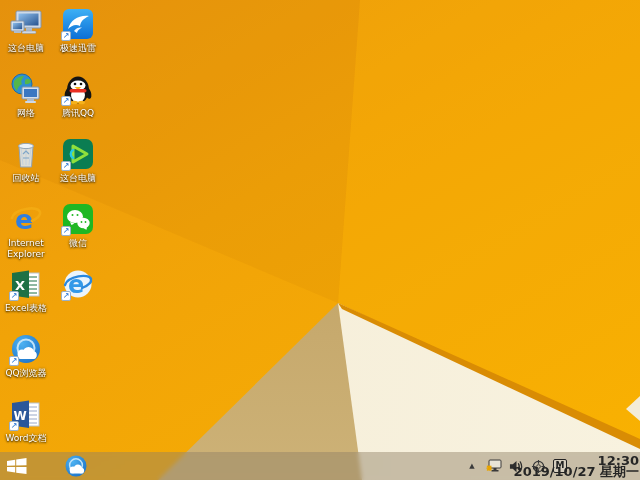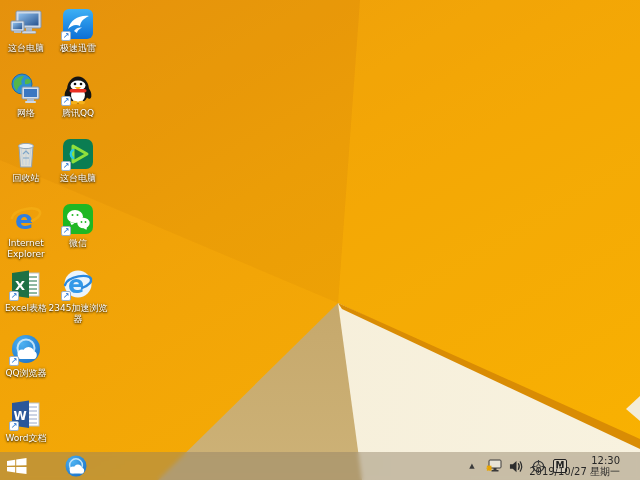--- a/index.html
+++ b/index.html
@@ -37,22 +37,22 @@
   .taskbar { position:absolute; left:0; top:452px; width:640px; height:28px;
              background:rgba(143,128,102,0.46); backdrop-filter:blur(2px);
              display:flex; align-items:center; }
   .startbtn { width:34px; height:28px; display:flex; align-items:center; justify-content:center; }
   .tb-app { width:40px; height:28px; margin-left:22px; display:flex; align-items:center; justify-content:center; }
   .tray { position:absolute; right:72px; top:0; height:28px; display:flex; align-items:center; gap:6px; }
   .trayicon { width:16px; height:16px; display:flex; align-items:center; justify-content:center; }
   .chev { font-size:7px; color:#3b3b3b; }
   .imebox { width:14px; height:14px; border:1.5px solid #222; border-radius:2px;
             font-size:9px; font-weight:bold; color:#222; line-height:11px; text-align:center; background:rgba(255,255,255,.25); }
-  .clock { position:absolute; right:20px; top:3px; text-align:right; font-size:10px;
-           line-height:11px; color:#262626; }
+  .clock { position:absolute; right:1px; top:3px; text-align:right; font-size:13px;
+           line-height:11px; color:#262626;font-weight:bold; }
 </style>
 </head>
 <body>
 
 <div class="wp wp-base"></div>
 <div class="wp wp-dark-tl"></div>
 <div class="wp wp-bright-r"></div>
 <div class="wp wp-shadow"></div>
 <div class="wp wp-white"></div>
 <div class="wp wp-edge"></div>
@@ -235,21 +235,20 @@
 
 <div class="dcell" style="left:47px;top:268px">
   <div class="dicon">
     <svg viewBox="0 0 32 32">
       <circle cx="16" cy="16" r="13.5" fill="#eaf4fc"></circle>
       <text x="6" y="25" font-size="24" font-weight="bold" fill="#3399e8">e</text>
       <path d="M3,17 C6,8 27,5 29,11 M29,11 C30,15 25,18 20,20" stroke="#2a88dd" stroke-width="2.4" fill="none" stroke-linecap="round"></path>
     </svg>
     <span class="shortcut">↗</span>
   </div>
-  <div class="dlabel">2345加速浏览器</div>
 </div>
 
 <div class="taskbar">
   <div class="startbtn">
     <svg width="20" height="16" viewBox="0 0 20 16">
       <polygon points="0,3.1 8.2,1.7 8.2,7.4 0,7.8" fill="#fff"></polygon>
       <polygon points="9.2,1.5 19.5,0 19.5,7.3 9.2,7.4" fill="#fff"></polygon>
       <polygon points="0,8.9 8.2,9 8.2,14.6 0,13.2" fill="#fff"></polygon>
       <polygon points="9.2,9 19.5,9.1 19.5,16 9.2,14.8" fill="#fff"></polygon>
     </svg>

